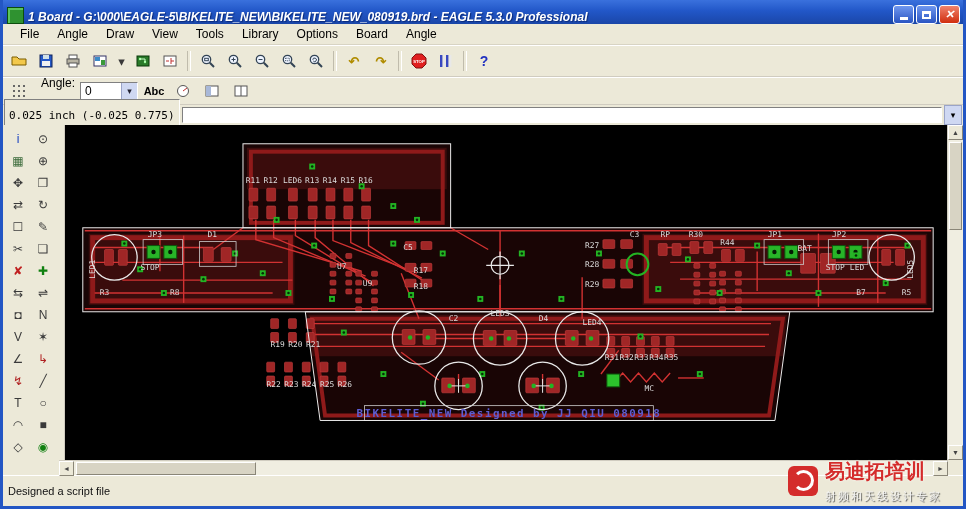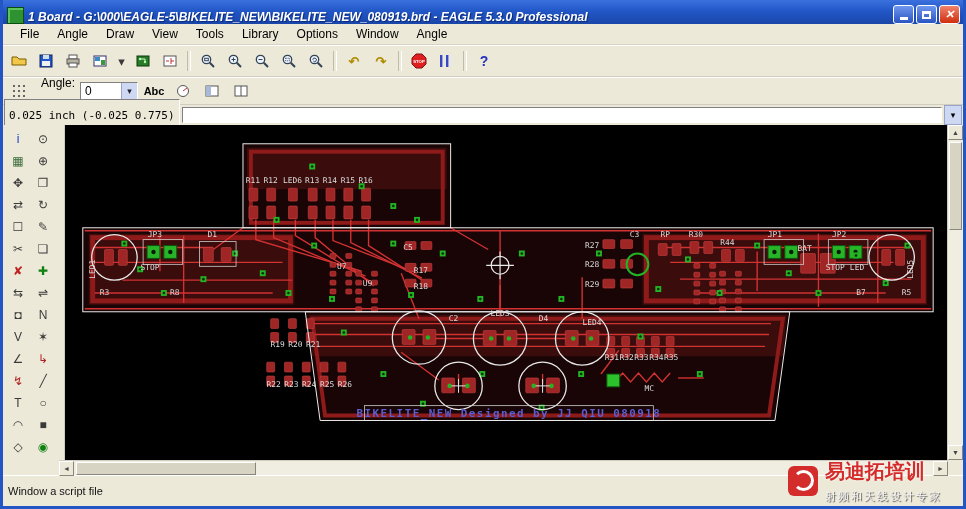--- a/index.html
+++ b/index.html
@@ -116,21 +116,21 @@
   </div>
 
   <div class="menubar">
       <span class="menu-item">File</span>
       <span class="menu-item">Angle</span>
       <span class="menu-item">Draw</span>
       <span class="menu-item">View</span>
       <span class="menu-item">Tools</span>
       <span class="menu-item">Library</span>
       <span class="menu-item">Options</span>
-      <span class="menu-item">Window</span>
+      <span class="menu-item">Board</span>
       <span class="menu-item">Angle</span>
     </div>
 
   <div class="toolbar1">
     <button class="tb">
         <svg width="16" height="16">
           <path d="M1 12V4h5l2 2h7v6z" fill="#f2c84b" stroke="#7a5c00"></path>
         </svg>
       </button>
     <button class="tb">
@@ -735,21 +735,21 @@
     <div class="hscroll-spacer"></div>
     <div class="hscroll">
       <span class="hbtn left">◄</span>
       <span class="hthumb"></span>
       <span class="hbtn right">►</span>
     </div>
     <div class="hscroll-corner"></div>
   </div>
 
   <div class="statusbar">
-    <span>Window a script file</span>
+    <span>Designed a script file</span>
   </div>
 
   <div class="watermark">
     <div class="wm-logo">
         <span></span>
       </div>
     <div class="wm-text">
       <span class="wm-line1">易迪拓培训</span>
       <span class="wm-line2">射频和天线设计专家</span>
     </div>

